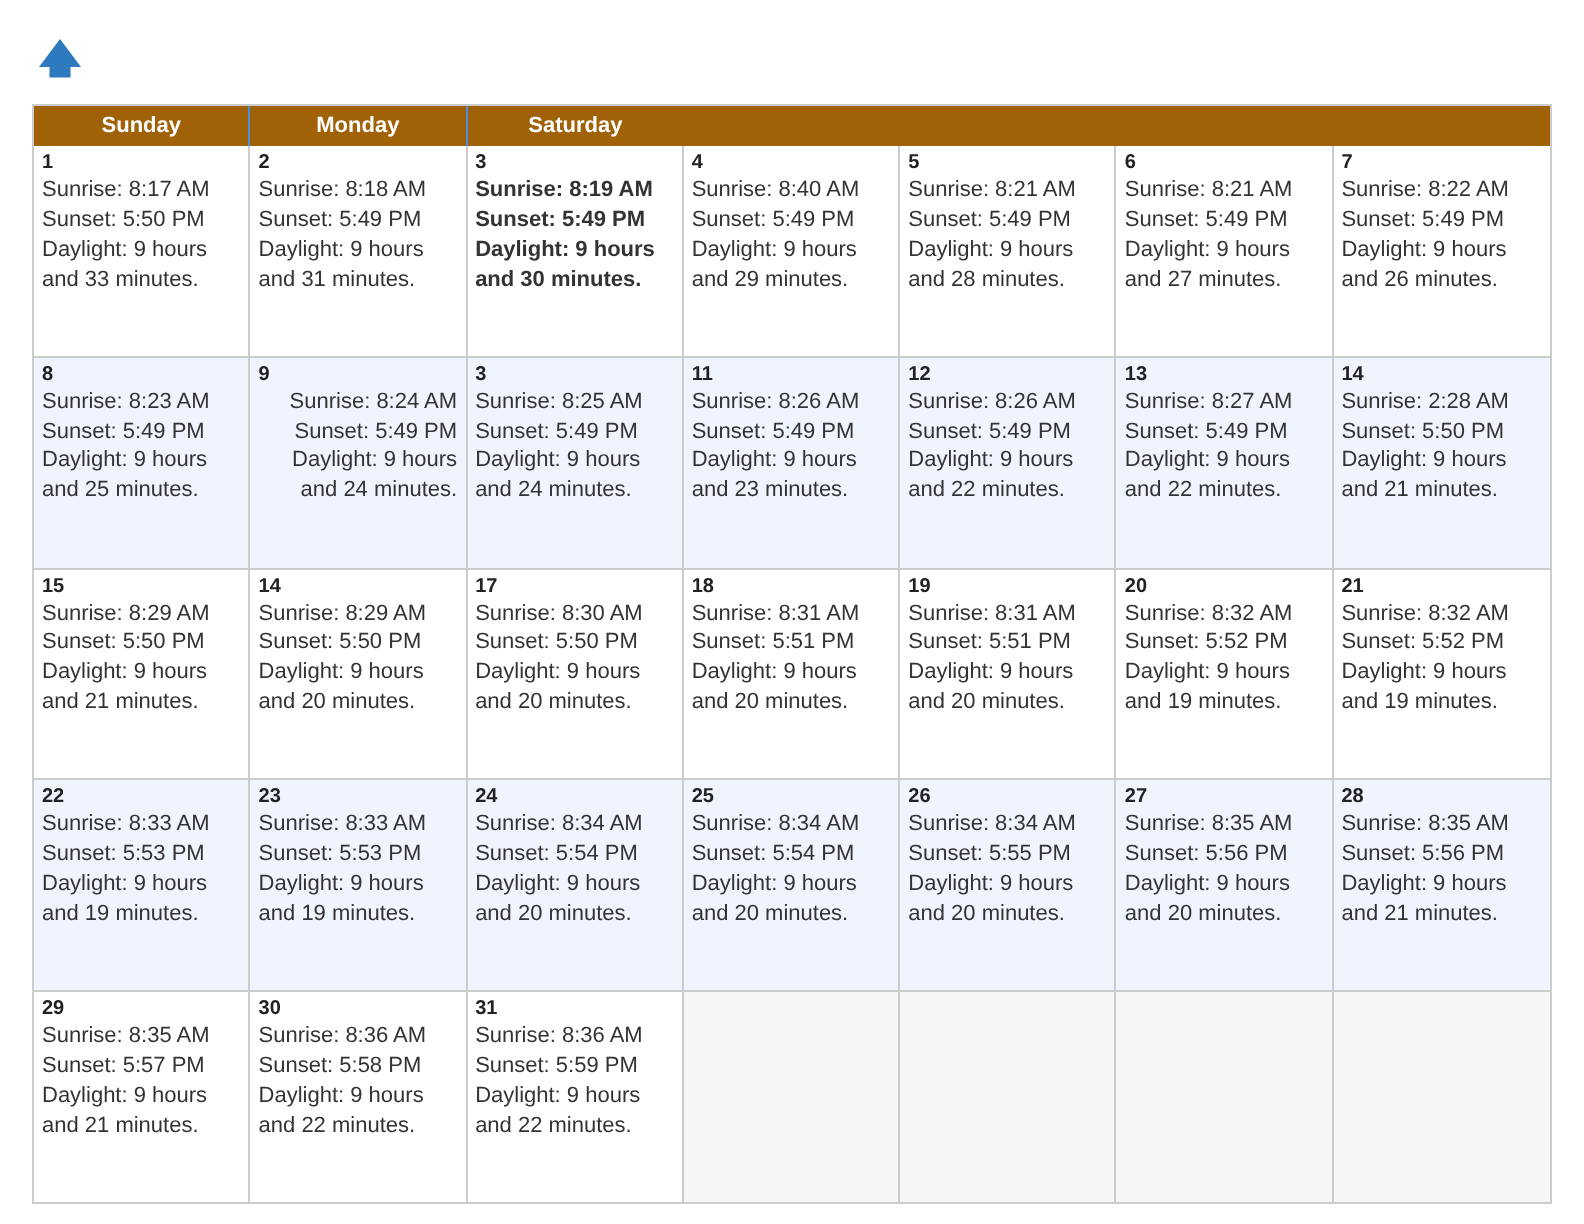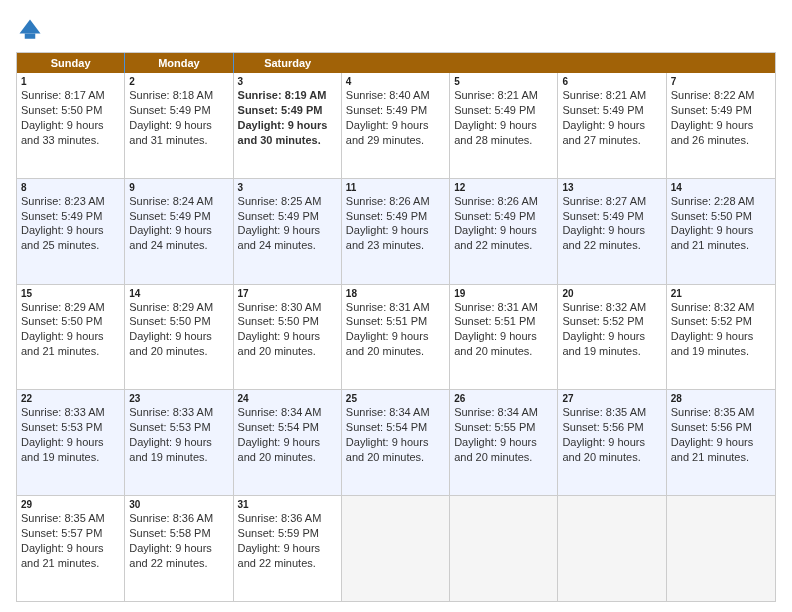--- a/index.html
+++ b/index.html
@@ -191,21 +191,21 @@
         </div>
         <div class="cal-row">
           <div class="cal-cell alt-row">
             <span class="day-number">8</span>
             <div class="cell-text" style="white-space: pre-line;">Sunrise: 8:23 AM
 Sunset: 5:49 PM
 Daylight: 9 hours and 25 minutes.</div>
           </div>
           <div class="cal-cell alt-row">
             <span class="day-number">9</span>
-            <div class="cell-text" style="white-space: pre-line;">Sunrise: 8:24 AM
+            <div class="cell-text" style="white-space: pre-line; text-align: right;">Sunrise: 8:24 AM
 Sunset: 5:49 PM
 Daylight: 9 hours and 24 minutes.</div>
           </div>
           <div class="cal-cell alt-row">
             <span class="day-number">3</span>
             <div class="cell-text" style="white-space: pre-line;">Sunrise: 8:25 AM
 Sunset: 5:49 PM
 Daylight: 9 hours and 24 minutes.</div>
           </div>
           <div class="cal-cell alt-row">

